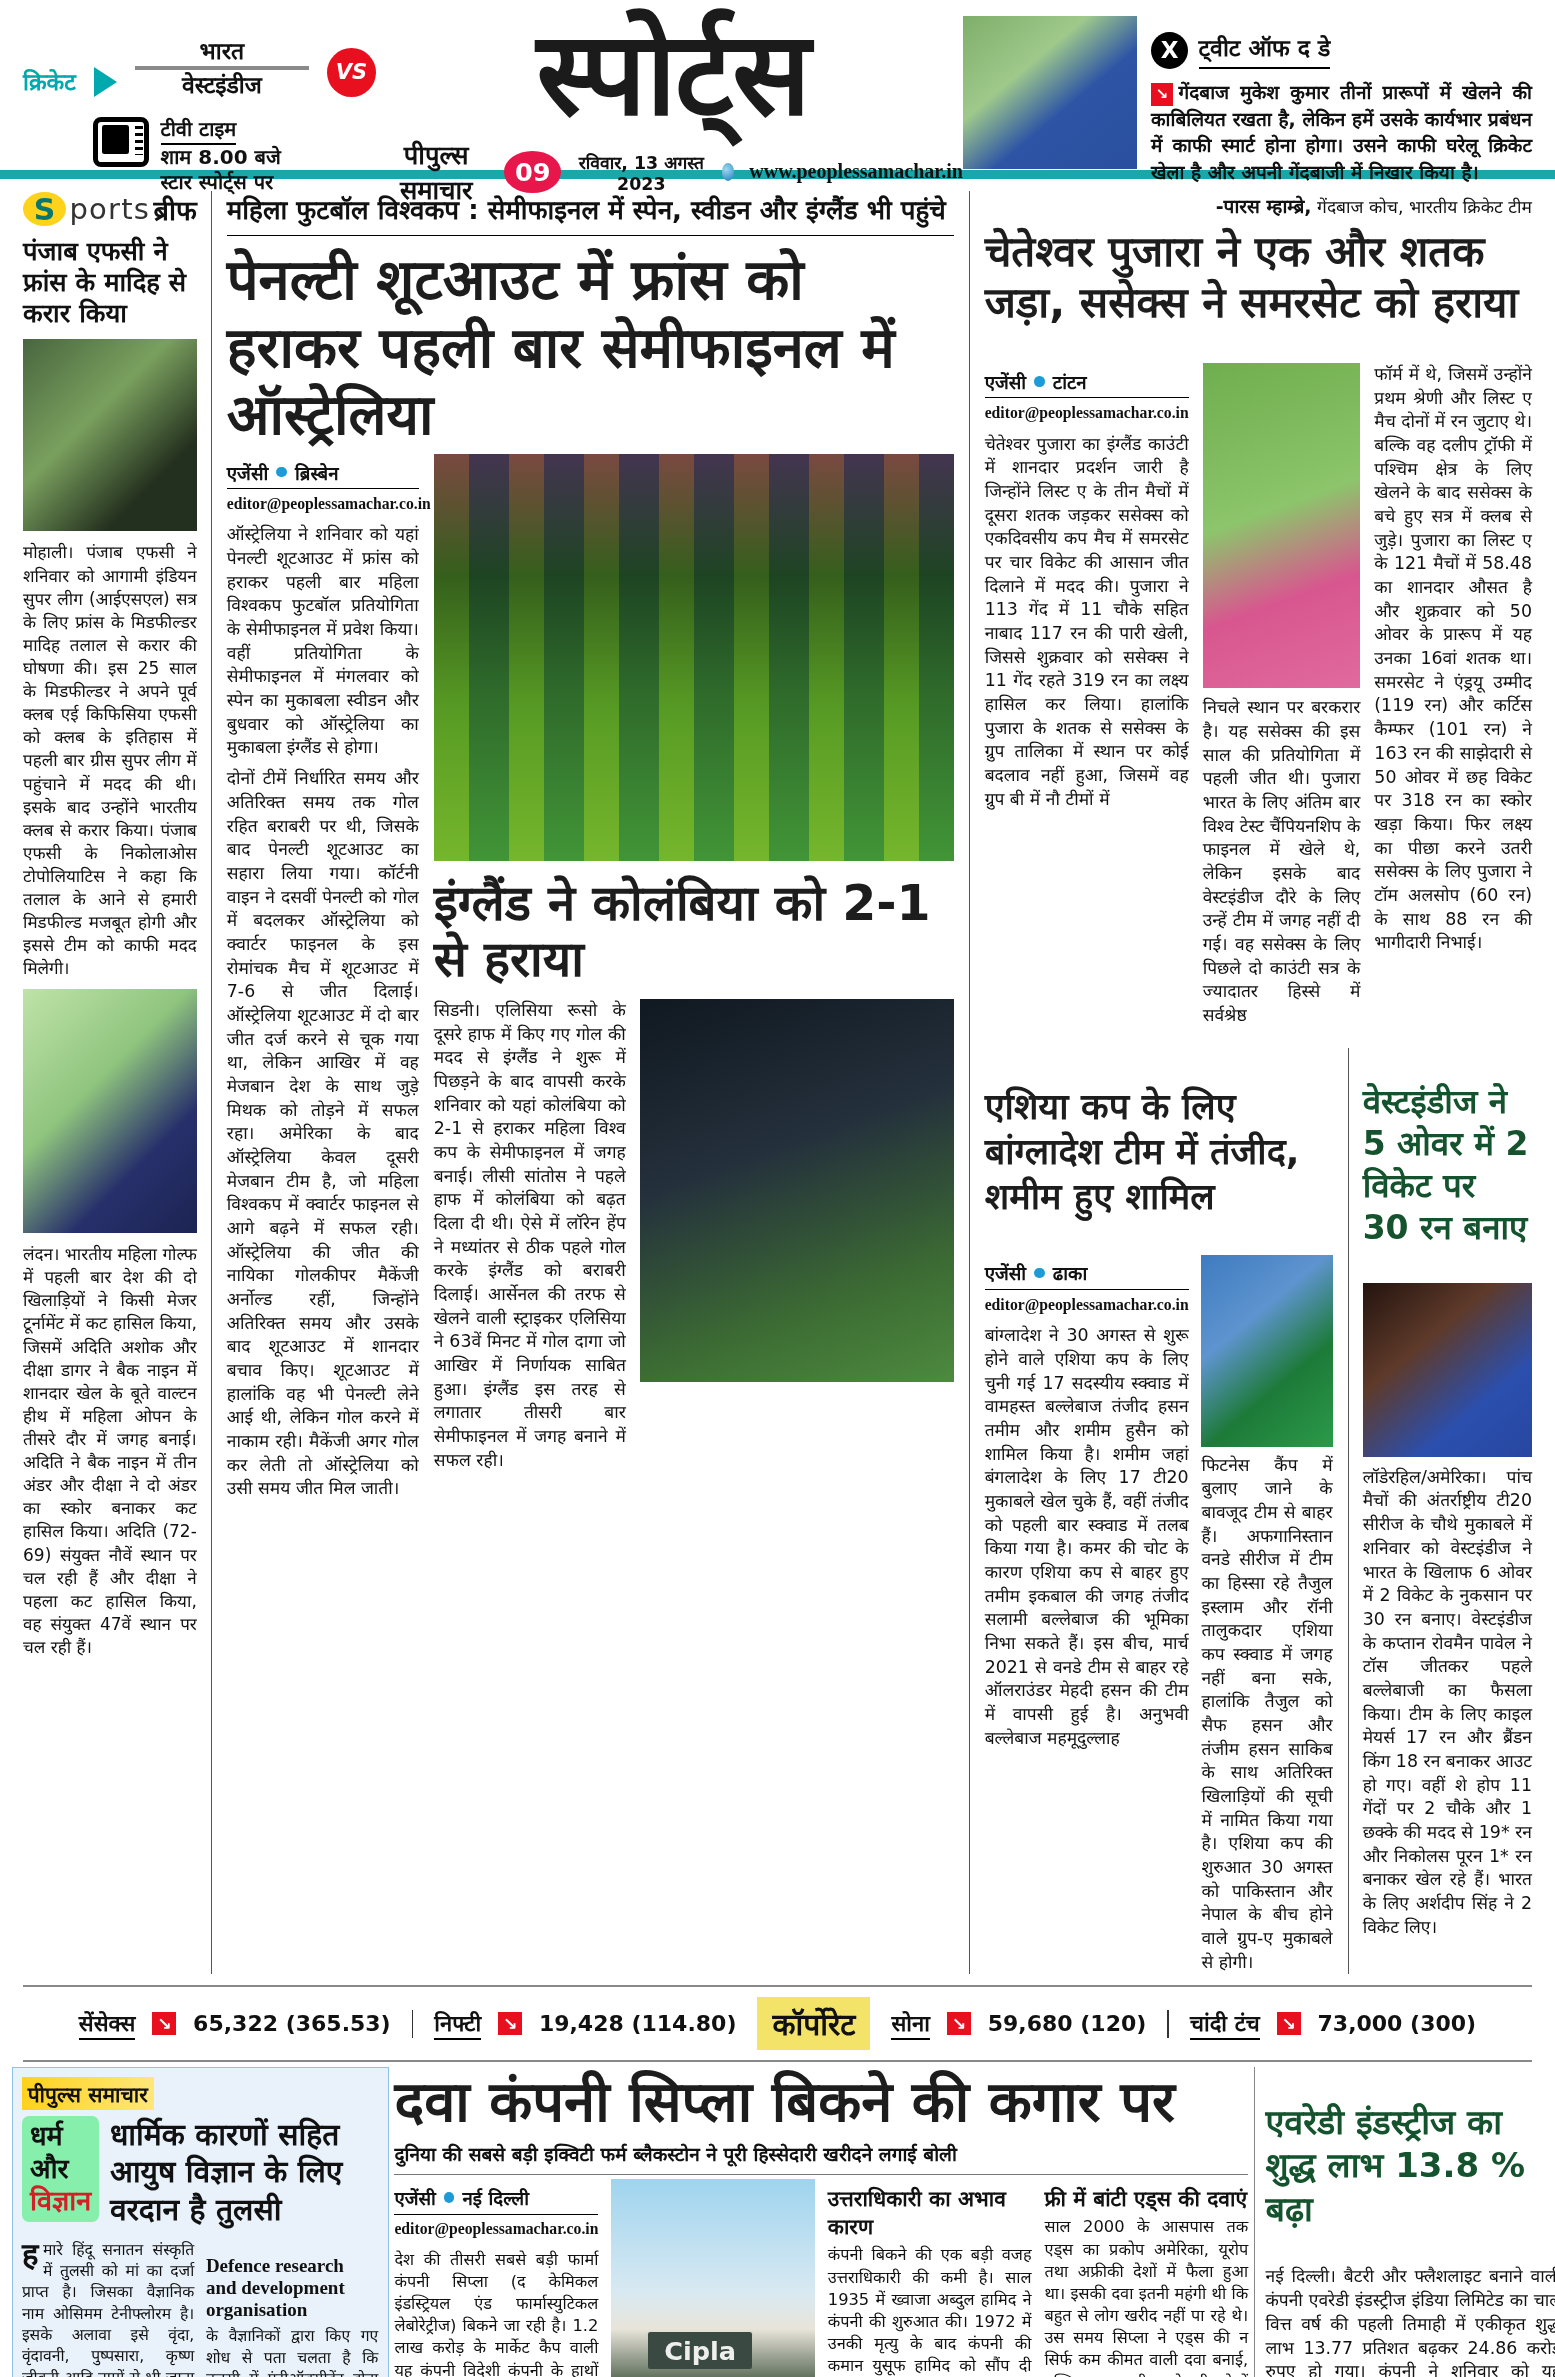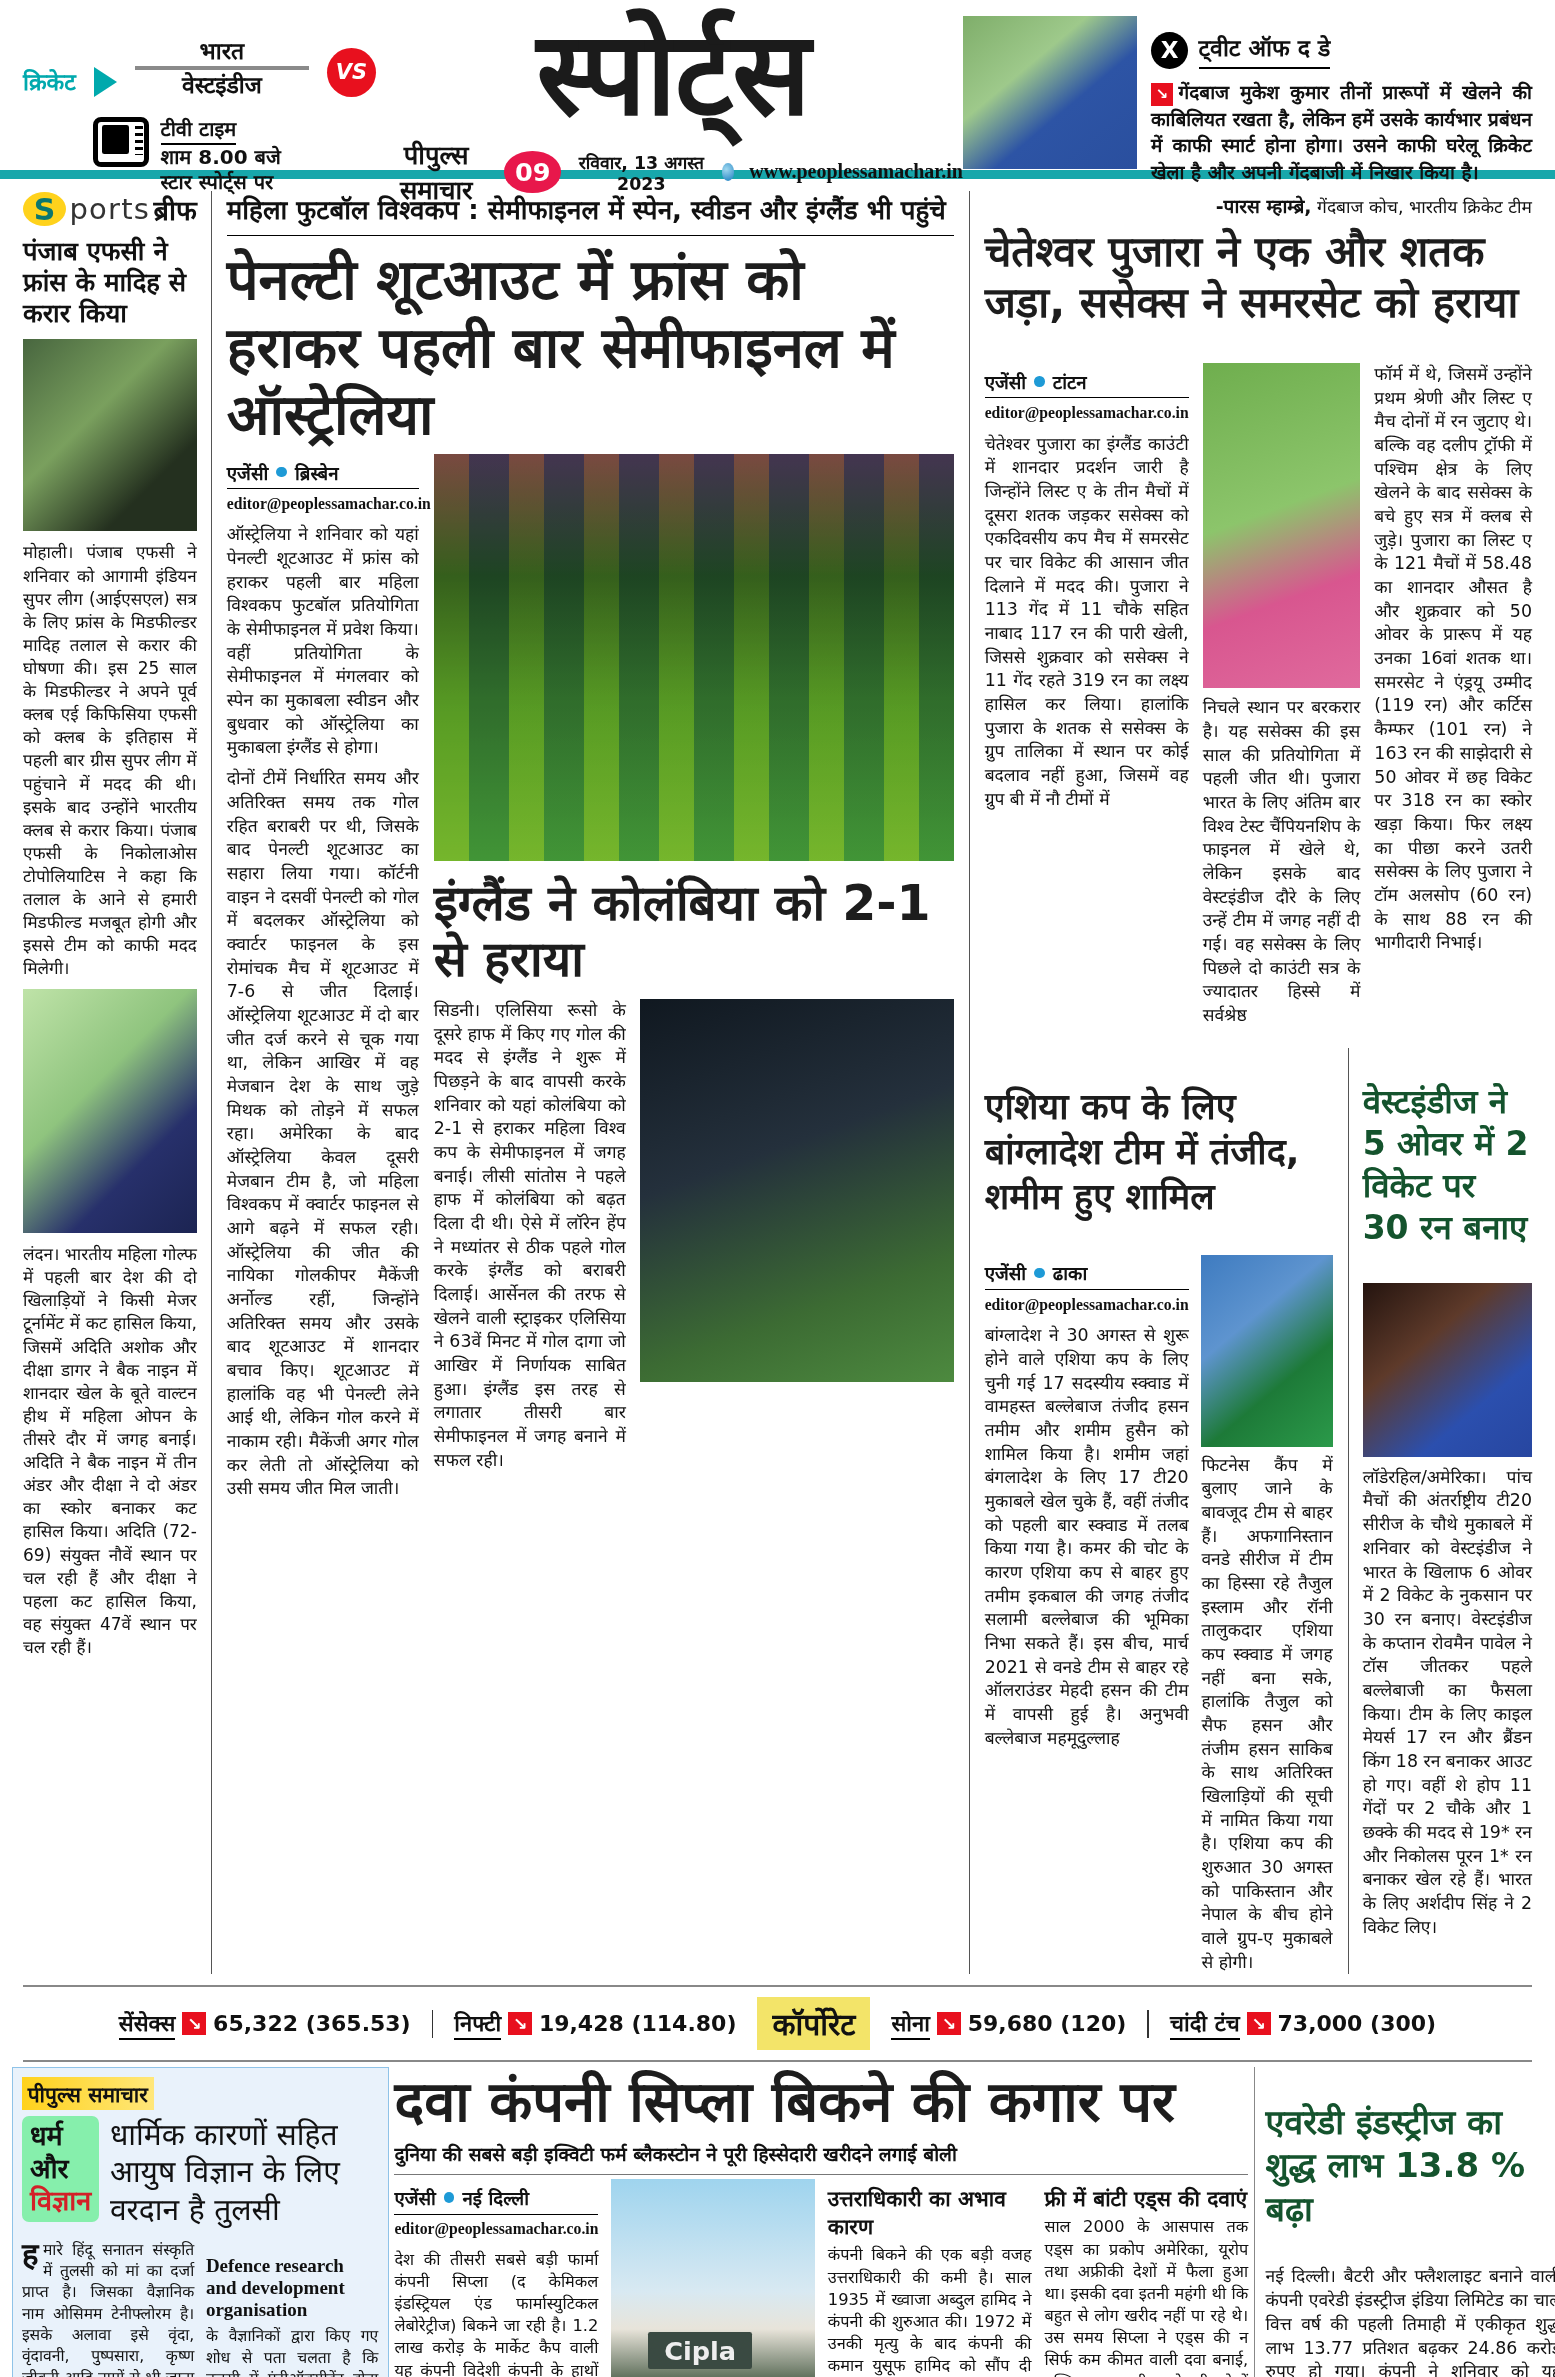--- a/index.html
+++ b/index.html
@@ -84,34 +84,34 @@
   .headline-sm{font-weight:800;font-size:36px;line-height:1.25;color:#1d1d1d;}
   .bangla-grid{display:flex;gap:12.8px;}
   .bangla-grid .bcol{flex:1;}
   .bangla-photo{width:100%;height:192px;background:linear-gradient(140deg,#3e7bc0 0%,#5e94cf 35%,#1d7a38 65%,#2b9a4a 100%);margin-bottom:7px;}
   .windies{flex:1;border-left:1.2px solid #555;padding-left:14px;}
   .headline-xs{font-weight:800;font-size:33px;line-height:1.28;color:#14532d;}
   .windies-photo{width:100%;height:174px;background:linear-gradient(140deg,#24140f 0%,#5e3a2a 35%,#2b4fae 70%,#2746a0 100%);margin:9.3px 0;}
 
   
   .ticker{display:flex;align-items:center;justify-content:center;gap:21px;border-top:2.3px solid #888;border-bottom:2.3px solid #888;padding:10.5px 0;margin:4.6px 23px;}
-  .tick-item{display:flex;align-items:center;gap:7px;font-weight:800;font-size:22px;}
+  .tick-item{display:flex;align-items:center;gap:17px;font-weight:800;font-size:22px;}
   .tick-label{border-bottom:2.3px solid #000;padding-bottom:1.2px;}
   .down-icon{background:#e8101e;color:#fff;font-weight:800;font-size:17.4px;padding:1.2px 4.6px;}
   .tick-sep{width:1.7px;height:28px;background:#333;}
   .corp-badge{background:#f3e469;font-weight:800;font-size:30px;padding:5.8px 15px;}
 
   
   .corporate{display:grid;grid-template-columns:377px 441px 407px 307px;padding:0 11.6px;box-sizing:border-box;column-gap:5.8px;}
   .dharm{grid-column:1;grid-row:1 / span 2;background:#e9f2fb;border:1.2px solid #8fc3e8;padding:9.3px;box-sizing:border-box;}
   .dharm-logo{background:linear-gradient(90deg,#ffd21c,#ffe77a);font-weight:800;font-size:21px;padding:2.3px 5.8px;display:inline-block;margin-bottom:5.8px;}
   .dharm-head-row{display:flex;gap:10.5px;align-items:flex-start;}
   .dharm-tag{background:#86efac;padding:4.6px 8.1px;text-align:left;font-weight:800;font-size:27px;line-height:1.2;border-radius:7px;}
   .dharm-tag .t2{color:#d32027;}
-  .dharm-headline{font-weight:400;font-size:30px;line-height:1.25;}
+  .dharm-headline{font-weight:700;font-size:30px;line-height:1.25;}
   .dharm-cols{display:flex;gap:11.6px;margin-top:10.5px;}
   .dharm-cols .dcol{flex:1;}
   .dharm .body-text{font-size:15.7px;}
   .lead-letter{font-weight:800;font-size:31px;float:left;margin-right:4.6px;line-height:1;}
   .eng-head{font-family:"Liberation Serif","DejaVu Serif",serif;font-weight:700;font-size:19px;margin-bottom:4.6px;margin-top:16px;}
 
   .corp-main-head{grid-column:2 / span 2;grid-row:1;}
   .cipla-headline{font-weight:800;font-size:56px;line-height:1.15;color:#1d1d1d;margin:3.5px 0 5.8px;}
   .cipla-subhead{font-weight:700;font-size:19px;border-bottom:1.2px solid #777;padding-bottom:7px;margin-bottom:4.6px;}
   .cipla-grid{display:flex;gap:12.8px;}

